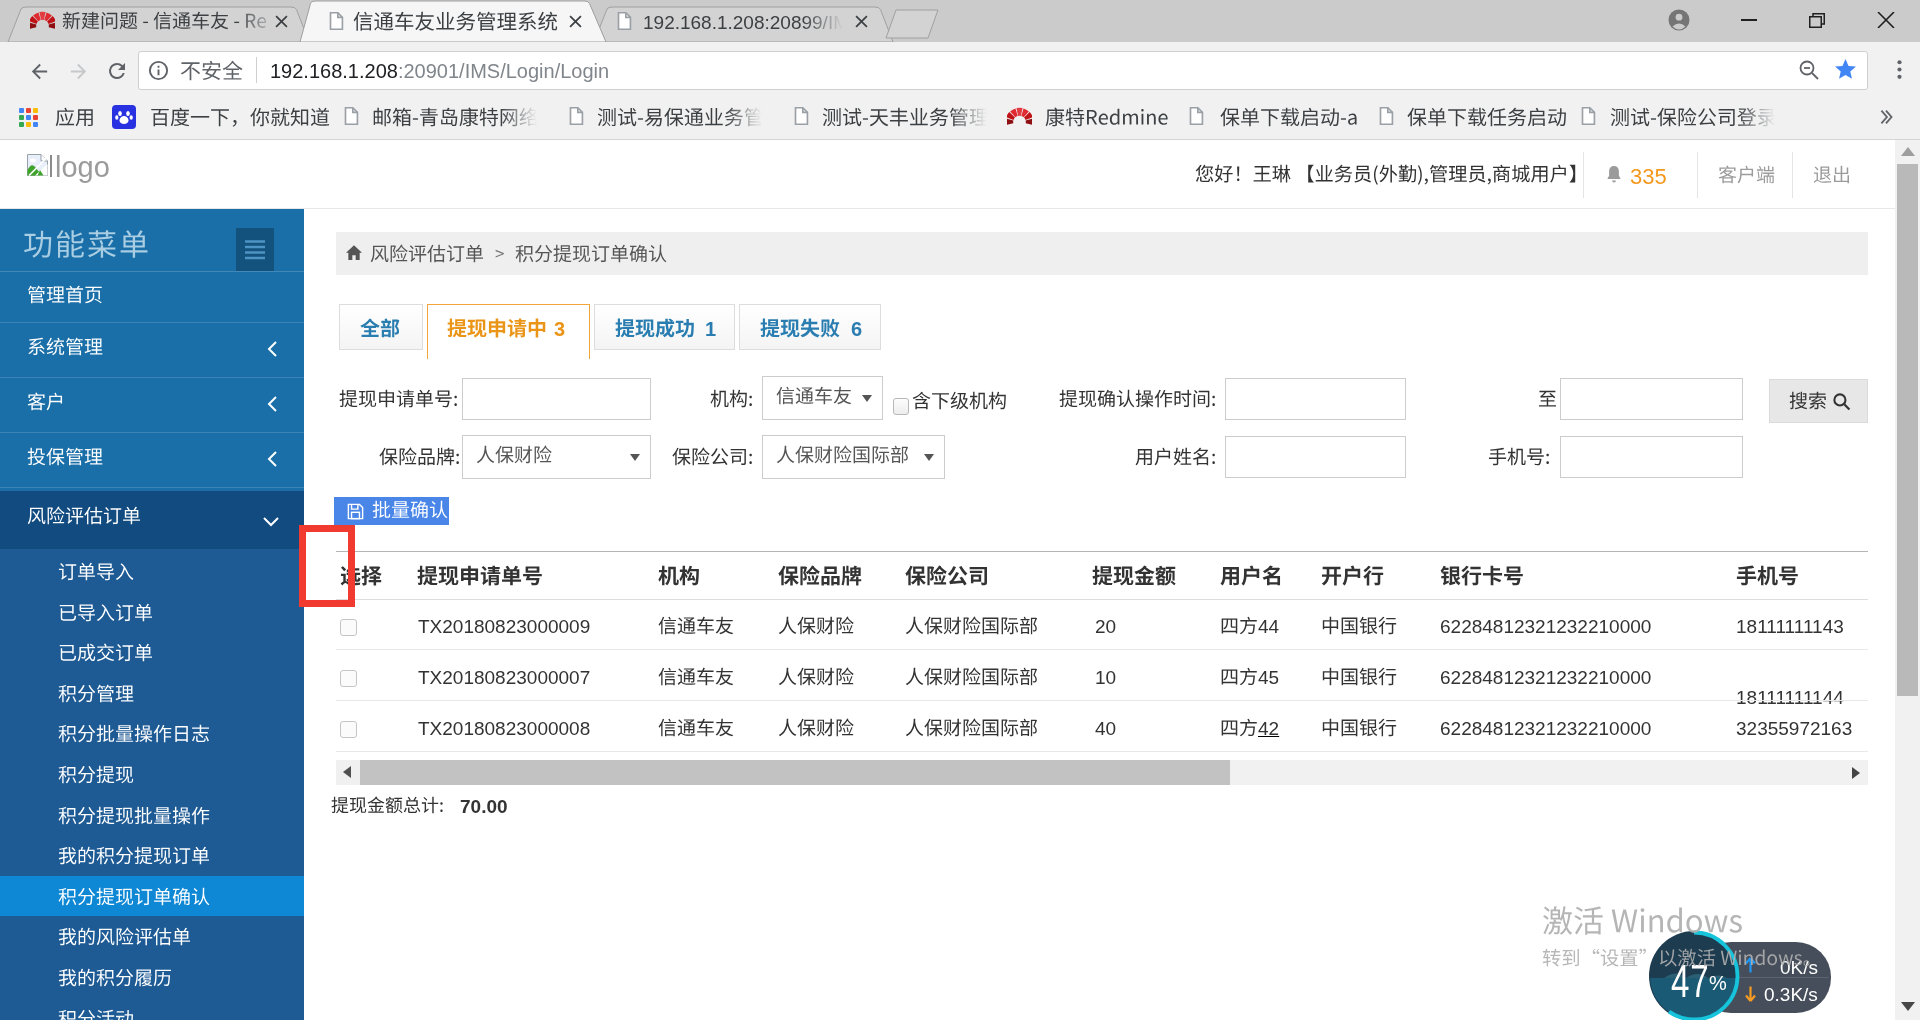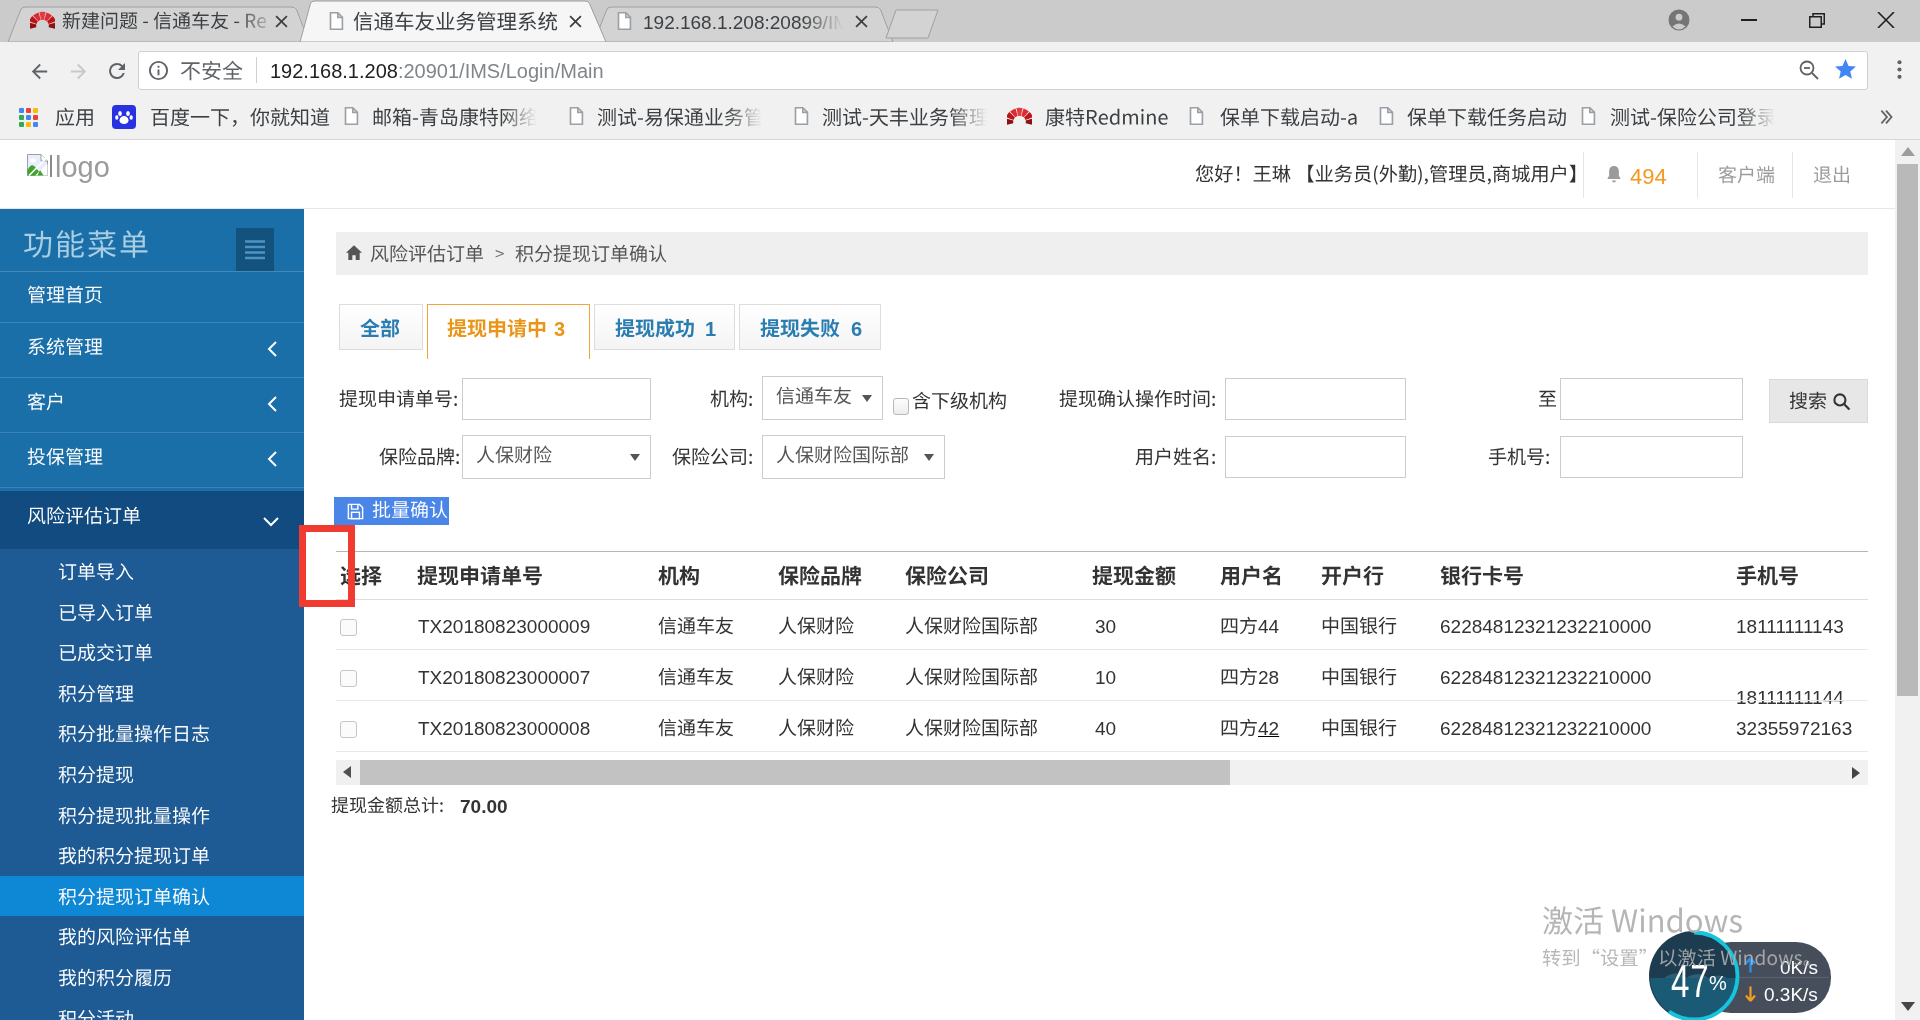--- a/index.html
+++ b/index.html
@@ -294,21 +294,21 @@
 <div style="position:absolute;left:138px;top:51px;width:1730px;height:39px;background:#fff;border:1px solid #cfcfcf;border-radius:3px;box-sizing:border-box;"></div>
 <div style="position:absolute;left:147px;top:59px;"><svg width="23" height="23" viewBox="0 0 24 24">
       <path d="M12 2a10 10 0 1 0 0 20 10 10 0 0 0 0-20zm0 18a8 8 0 1 1 0-16 8 8 0 0 1 0 16zm-1-11h2V7h-2v2zm0 8h2v-6h-2v6z" fill="#5f6368"></path>
     </svg></div>
 <div style="position:absolute;left:180px;top:60px;"><svg class="t" width="64" height="24" viewBox="0 0 64 24" fill="#5f6368" style="vertical-align:-5px">
       <use href="#g17" transform="translate(0.0,18.5) scale(0.02100,-0.02100)"></use>
       <use href="#g18" transform="translate(21.0,18.5) scale(0.02100,-0.02100)"></use>
       <use href="#g19" transform="translate(42.0,18.5) scale(0.02100,-0.02100)"></use>
     </svg></div>
 <div style="position:absolute;left:256px;top:57px;width:1px;height:26px;background:#d0d0d0;"></div>
-<div style="position:absolute;left:270px;top:60px;"><span style="font-family:&quot;Liberation Sans&quot;, sans-serif;font-size:20px;color:#202124;white-space:nowrap">192.168.1.208</span><span style="font-family:&quot;Liberation Sans&quot;, sans-serif;font-size:20px;color:#80868b;white-space:nowrap">:20901/IMS/Login/Main</span></div>
+<div style="position:absolute;left:270px;top:60px;"><span style="font-family:&quot;Liberation Sans&quot;, sans-serif;font-size:20px;color:#202124;white-space:nowrap">192.168.1.208</span><span style="font-family:&quot;Liberation Sans&quot;, sans-serif;font-size:20px;color:#80868b;white-space:nowrap">:20901/IMS/Login/Login</span></div>
 <div style="position:absolute;left:1797px;top:58px;"><svg width="24" height="24" viewBox="0 0 24 24" fill="none">
       <circle cx="10" cy="10" r="6.5" stroke="#5f6368" stroke-width="1.8"></circle>
       <path d="M15 15 L21 21" stroke="#5f6368" stroke-width="1.8"></path>
       <path d="M7 10 h6" stroke="#5f6368" stroke-width="1.8"></path>
     </svg></div>
 <div style="position:absolute;left:1833px;top:57px;"><svg width="25" height="25" viewBox="0 0 24 24">
       <path d="M12 2l2.9 6.6 7.1.6-5.4 4.7 1.6 7-6.2-3.7-6.2 3.7 1.6-7L2 9.2l7.1-.6z" fill="#4285f4"></path>
     </svg></div>
 <div style="position:absolute;left:1887px;top:57px;"><svg width="25" height="25" viewBox="0 0 24 24">
       <g fill="#5f6368">
@@ -519,21 +519,21 @@
       <use href="#g75" transform="translate(316.2,16.9) scale(0.01921,-0.01921)"></use>
       <use href="#g21" transform="translate(335.4,16.9) scale(0.01921,-0.01921)"></use>
       <use href="#g76" transform="translate(354.6,16.9) scale(0.01921,-0.01921)"></use>
       <use href="#g77" transform="translate(373.8,16.9) scale(0.01921,-0.01921)"></use>
     </svg></div>
 <div style="position:absolute;left:1583px;top:152px;width:1px;height:46px;background:#e5e5e5;"></div>
 <div style="position:absolute;left:1605px;top:164px;"><svg width="18" height="21" viewBox="0 0 24 27">
       <path d="M12 2 C8 2 5.5 5 5.5 9 V15 L3.5 18.5 V19.5 H20.5 V18.5 L18.5 15 V9 C18.5 5 16 2 12 2 Z" fill="#9b9b9b"></path>
       <path d="M9.5 21.5 a2.5 2.6 0 0 0 5 0 Z" fill="#9b9b9b"></path>
     </svg></div>
-<div style="position:absolute;left:1630px;top:164px;"><span style="font-family:&quot;Liberation Sans&quot;, sans-serif;font-size:22px;color:#f5981e;white-space:nowrap">494</span></div>
+<div style="position:absolute;left:1630px;top:164px;"><span style="font-family:&quot;Liberation Sans&quot;, sans-serif;font-size:22px;color:#f5981e;white-space:nowrap">335</span></div>
 <div style="position:absolute;left:1697px;top:152px;width:1px;height:46px;background:#e5e5e5;"></div>
 <div style="position:absolute;left:1718px;top:165px;"><svg class="t" width="58" height="22" viewBox="0 0 58 22" fill="#9b9b9b" style="vertical-align:-5px">
       <use href="#g78" transform="translate(0.0,16.7) scale(0.01900,-0.01900)"></use>
       <use href="#g76" transform="translate(19.0,16.7) scale(0.01900,-0.01900)"></use>
       <use href="#g79" transform="translate(38.0,16.7) scale(0.01900,-0.01900)"></use>
     </svg></div>
 <div style="position:absolute;left:1792px;top:152px;width:1px;height:46px;background:#e5e5e5;"></div>
 <div style="position:absolute;left:1813px;top:165px;"><svg class="t" width="38" height="22" viewBox="0 0 38 22" fill="#9b9b9b" style="vertical-align:-5px">
       <use href="#g80" transform="translate(0.0,16.7) scale(0.01900,-0.01900)"></use>
       <use href="#g81" transform="translate(19.0,16.7) scale(0.01900,-0.01900)"></use>
@@ -946,21 +946,21 @@
     </svg></div>
 <div style="position:absolute;left:905px;top:616px;"><svg class="t" width="134" height="22" viewBox="0 0 134 22" fill="#333" style="vertical-align:-5px">
       <use href="#g141" transform="translate(0.0,16.7) scale(0.01900,-0.01900)"></use>
       <use href="#g44" transform="translate(19.0,16.7) scale(0.01900,-0.01900)"></use>
       <use href="#g142" transform="translate(38.0,16.7) scale(0.01900,-0.01900)"></use>
       <use href="#g57" transform="translate(57.0,16.7) scale(0.01900,-0.01900)"></use>
       <use href="#g143" transform="translate(76.0,16.7) scale(0.01900,-0.01900)"></use>
       <use href="#g144" transform="translate(95.0,16.7) scale(0.01900,-0.01900)"></use>
       <use href="#g145" transform="translate(114.0,16.7) scale(0.01900,-0.01900)"></use>
     </svg></div>
-<div style="position:absolute;left:1095px;top:616px;"><span style="font-family:&quot;Liberation Sans&quot;, sans-serif;font-size:19px;color:#333;white-space:nowrap">30</span></div>
+<div style="position:absolute;left:1095px;top:616px;"><span style="font-family:&quot;Liberation Sans&quot;, sans-serif;font-size:19px;color:#333;white-space:nowrap">20</span></div>
 <div style="position:absolute;left:1220px;top:616px;text-align:center;"><svg class="t" width="38" height="22" viewBox="0 0 38 22" fill="#333" style="vertical-align:-5px">
       <use href="#g171" transform="translate(0.0,16.7) scale(0.01900,-0.01900)"></use>
       <use href="#g172" transform="translate(19.0,16.7) scale(0.01900,-0.01900)"></use>
     </svg><span style="font-family:&quot;Liberation Sans&quot;, sans-serif;font-size:19px;color:#333;white-space:nowrap">44</span></div>
 <div style="position:absolute;left:1321px;top:616px;"><svg class="t" width="76" height="22" viewBox="0 0 76 22" fill="#333" style="vertical-align:-5px">
       <use href="#g173" transform="translate(0.0,16.7) scale(0.01900,-0.01900)"></use>
       <use href="#g143" transform="translate(19.0,16.7) scale(0.01900,-0.01900)"></use>
       <use href="#g174" transform="translate(38.0,16.7) scale(0.01900,-0.01900)"></use>
       <use href="#g175" transform="translate(57.0,16.7) scale(0.01900,-0.01900)"></use>
     </svg></div>
@@ -987,21 +987,21 @@
       <use href="#g142" transform="translate(38.0,16.7) scale(0.01900,-0.01900)"></use>
       <use href="#g57" transform="translate(57.0,16.7) scale(0.01900,-0.01900)"></use>
       <use href="#g143" transform="translate(76.0,16.7) scale(0.01900,-0.01900)"></use>
       <use href="#g144" transform="translate(95.0,16.7) scale(0.01900,-0.01900)"></use>
       <use href="#g145" transform="translate(114.0,16.7) scale(0.01900,-0.01900)"></use>
     </svg></div>
 <div style="position:absolute;left:1095px;top:667px;"><span style="font-family:&quot;Liberation Sans&quot;, sans-serif;font-size:19px;color:#333;white-space:nowrap">10</span></div>
 <div style="position:absolute;left:1220px;top:667px;"><svg class="t" width="38" height="22" viewBox="0 0 38 22" fill="#333" style="vertical-align:-5px">
       <use href="#g171" transform="translate(0.0,16.7) scale(0.01900,-0.01900)"></use>
       <use href="#g172" transform="translate(19.0,16.7) scale(0.01900,-0.01900)"></use>
-    </svg><span style="font-family:&quot;Liberation Sans&quot;, sans-serif;font-size:19px;color:#333;white-space:nowrap">28</span></div>
+    </svg><span style="font-family:&quot;Liberation Sans&quot;, sans-serif;font-size:19px;color:#333;white-space:nowrap">45</span></div>
 <div style="position:absolute;left:1321px;top:667px;"><svg class="t" width="76" height="22" viewBox="0 0 76 22" fill="#333" style="vertical-align:-5px">
       <use href="#g173" transform="translate(0.0,16.7) scale(0.01900,-0.01900)"></use>
       <use href="#g143" transform="translate(19.0,16.7) scale(0.01900,-0.01900)"></use>
       <use href="#g174" transform="translate(38.0,16.7) scale(0.01900,-0.01900)"></use>
       <use href="#g175" transform="translate(57.0,16.7) scale(0.01900,-0.01900)"></use>
     </svg></div>
 <div style="position:absolute;left:1440px;top:667px;"><span style="font-family:&quot;Liberation Sans&quot;, sans-serif;font-size:19px;color:#333;white-space:nowrap">62284812321232210000</span></div>
 <div style="position:absolute;left:1736px;top:667px;margin-top:20px;"><span style="font-family:&quot;Liberation Sans&quot;, sans-serif;font-size:19px;color:#333;white-space:nowrap">18111111144</span></div>
 <div style="position:absolute;left:336px;top:700px;width:1532px;height:1px;background:#e8e8e8;"></div>
 <div style="position:absolute;left:340px;top:721px;width:17px;height:17px;background:#fbfbfb;border:1px solid #c5c5c5;border-radius:3px;box-sizing:border-box;"></div>

